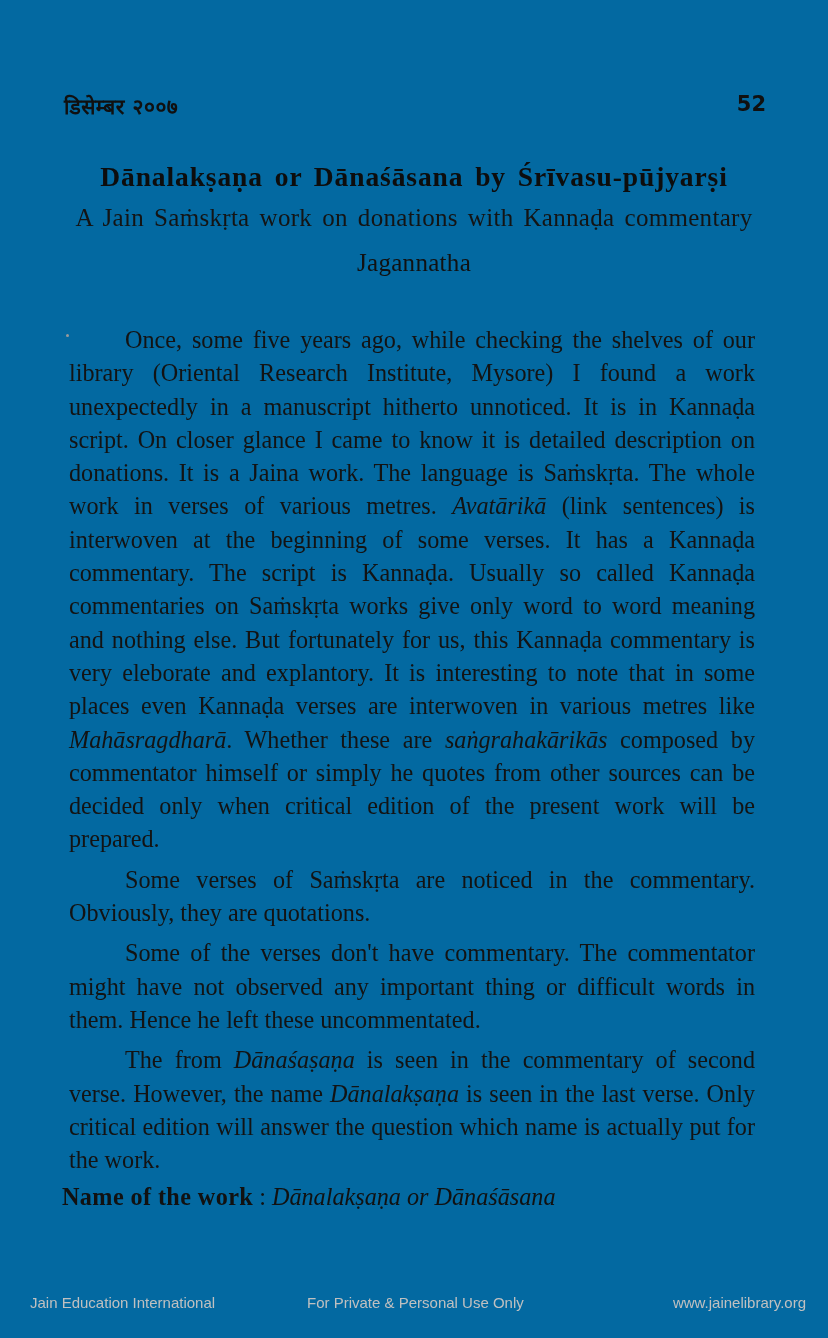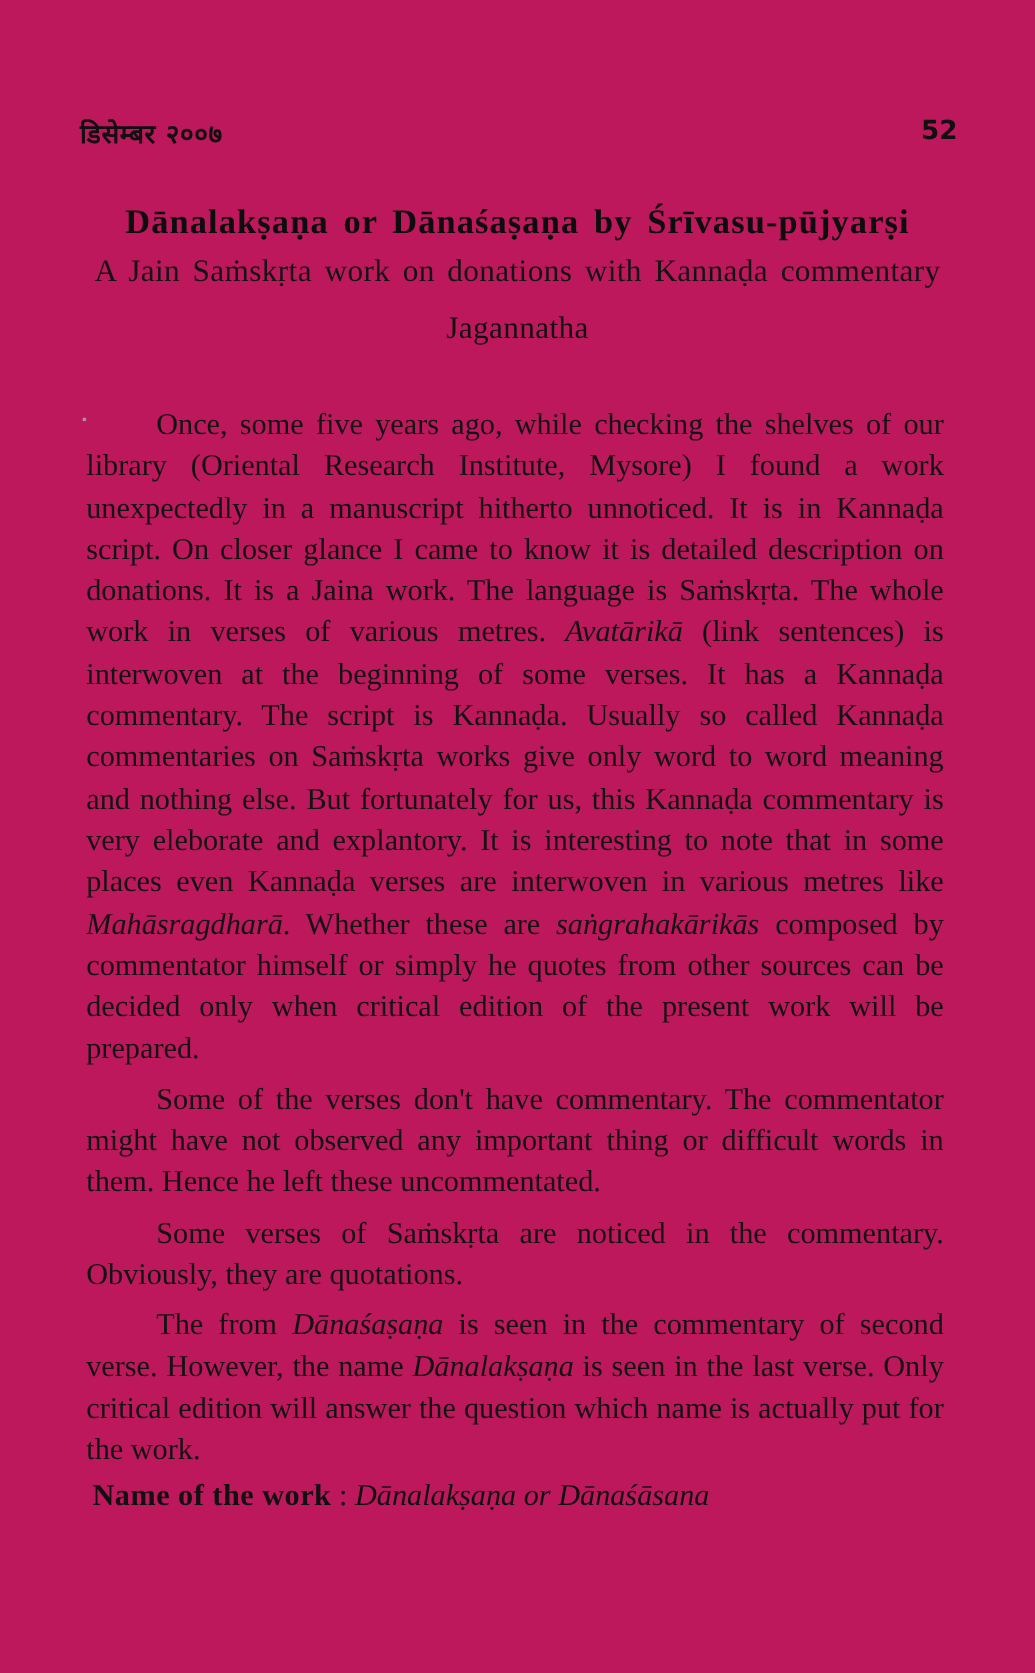--- a/index.html
+++ b/index.html
@@ -4,21 +4,21 @@
 <style>
   html, body {
     margin: 0;
     padding: 0;
     background: #ffffff;
   }
   .page {
     position: relative;
     width: 828px;
     height: 1338px;
-    background: #be185d;
+    background: #0369a1;
     overflow: hidden;
     font-family: "Liberation Serif", "DejaVu Serif", serif;
     color: #111111;
   }
 
   
   .running-head {
     position: absolute;
     left: 64px;
     right: 62px;
@@ -94,21 +94,21 @@
     margin: 7px;
     text-indent: 56px;
   }
   .body-text i {
     font-style: italic;
   }
 
   
   .colophon {
     position: absolute;
-    left: 74px;
+    left: 62px;
     width: 706px;
     top: 1178px;
     font-size: 24.2px;
     line-height: 37px;
     color: #111111;
   }
   .colophon .line {
     white-space: nowrap;
   }
   .colophon .label {
@@ -149,36 +149,41 @@
 <body>
 
 <div class="page">
 
   <div class="running-head">
     <span class="issue">डिसेम्बर २००७</span>
     <span class="folio">52</span>
   </div>
 
   <div class="title-block">
-    <h1 class="article-title">Dānalakṣaṇa or Dānaśaṣaṇa by Śrīvasu-pūjyarṣi</h1>
+    <h1 class="article-title">Dānalakṣaṇa or Dānaśāsana by Śrīvasu-pūjyarṣi</h1>
     <div class="article-subtitle">A Jain Saṁskṛta work on donations with Kannaḍa commentary</div>
     <div class="byline">Jagannatha</div>
   </div>
 
   <div class="speck"></div>
 
   <div class="body-text">
 
     <p><span>Once, some five years ago, while checking the shelves of our library (Oriental Research Institute, Mysore) I found a work unexpectedly in a manuscript hitherto unnoticed. It is in Kannaḍa script. On closer glance I came to know it is detailed description on donations. It is a Jaina work. The language is Saṁskṛta. The whole work in verses of various metres. </span><i>Avatārikā</i><span> (link sentences) is interwoven at the beginning of some verses. It has a Kannaḍa commentary. The script is Kannaḍa. Usually so called Kannaḍa commentaries on Saṁskṛta works give only word to word meaning and nothing else. But fortunately for us, this Kannaḍa commentary is very eleborate and explantory. It is interesting to note that in some places even Kannaḍa verses are interwoven in various metres like </span><i>Mahāsragdharā</i><span>. Whether these are </span><i>saṅgrahakārikās</i><span> composed by commentator himself or simply he quotes from other sources can be decided only when critical edition of the present work will be prepared.</span></p>
 
+    <p>Some verses of Saṁskṛta are noticed in the commentary. Obviously, they are quotations.</p>
+
     <p>Some of the verses don't have commentary. The commentator might have not observed any important thing or difficult words in them. Hence he left these uncommentated.</p>
-
-    <p>Some verses of Saṁskṛta are noticed in the commentary. Obviously, they are quotations.</p>
 
     <p><span>The from </span><i>Dānaśaṣaṇa</i><span> is seen in the commentary of second verse. However, the name </span><i>Dānalakṣaṇa</i><span> is seen in the last verse. Only critical edition will answer the question which name is actually put for the work.</span></p>
   </div>
 
   <div class="colophon">
     <div class="line"><span class="label">Name of the work</span><span> : </span><span class="value">Dānalakṣaṇa or Dānaśāsana</span></div>
   </div>
 
+  <div class="footer">
+    <span class="f-left">Jain Education International</span>
+    <span class="f-center">For Private &amp; Personal Use Only</span>
+    <span class="f-right">www.jainelibrary.org</span>
+  </div>
 
 </div>
 
 </body></html>

